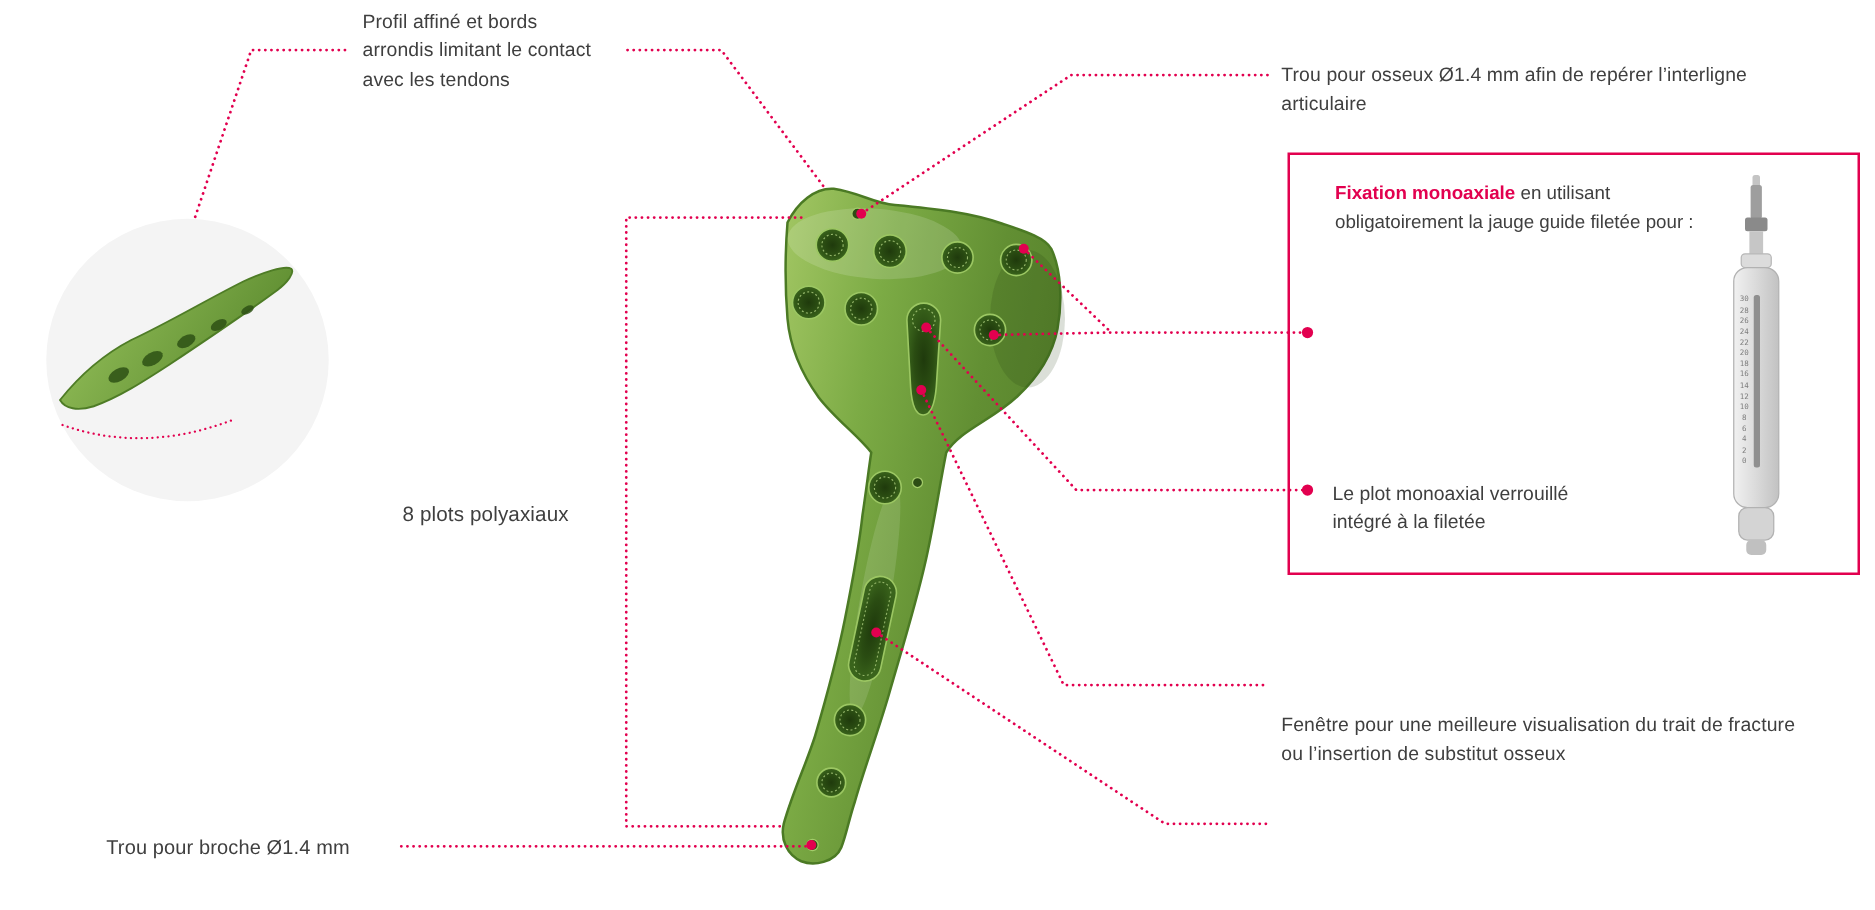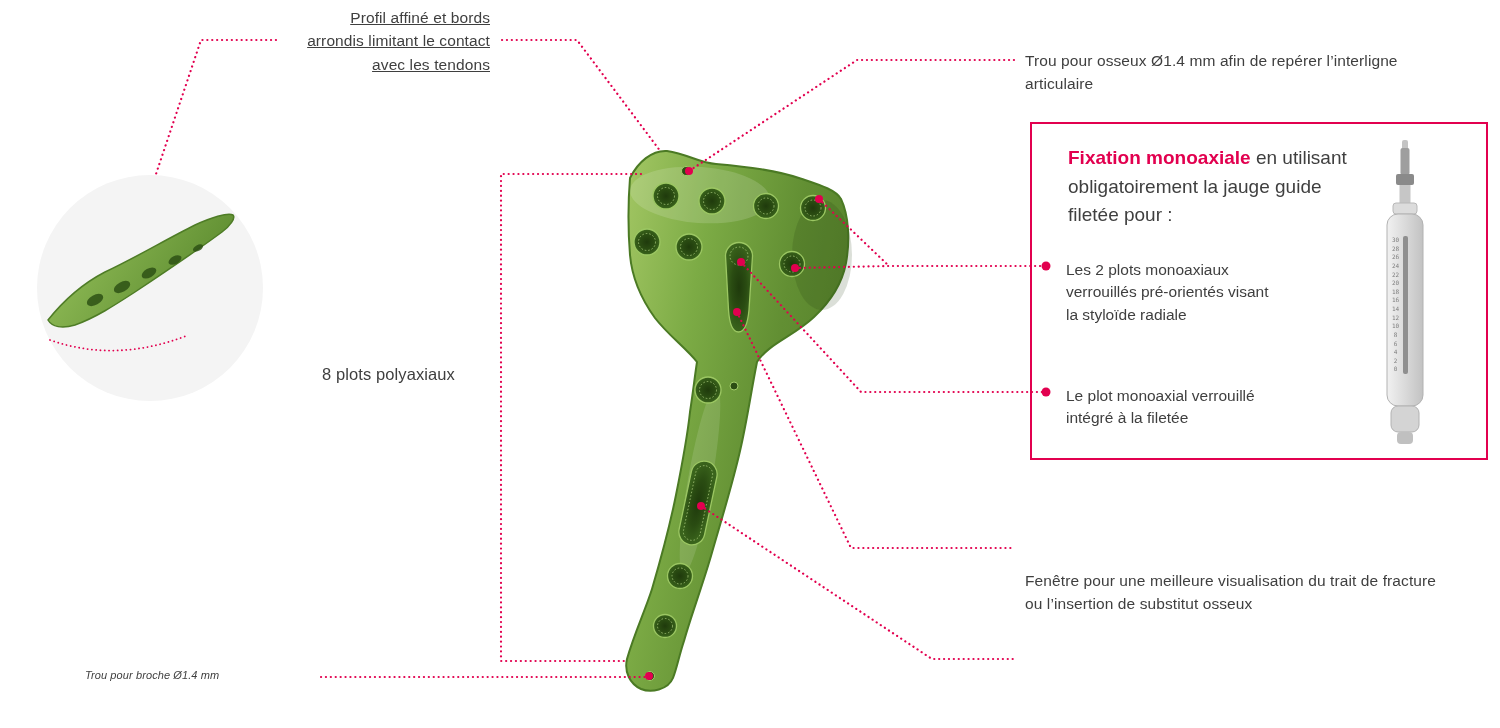--- a/index.html
+++ b/index.html
@@ -2,32 +2,32 @@
 <html style="--accent: #E2004F;"><head>
 <meta charset="utf-8">
 <style>
   :root{ --accent:#E2004F; }
   html,body{margin:0;padding:0;background:#ffffff;}
   .canvas{
     position:relative;width:1500px;height:728px;background:#ffffff;overflow:hidden;
     font-family:"Liberation Sans",sans-serif;color:#3f3f3f;
   }
   .lbl{position:absolute;font-size:15.5px;line-height:1.5;color:#3f3f3f;letter-spacing:.1px;}
-  .lbl-profile{left:290px;top:6px;width:200px;text-align:right;text-decoration:underline;}
+  .lbl-profile{left:290px;top:6px;width:200px;text-align:left;}
   .lbl-trou-top{left:1025px;top:49px;width:420px;}
-  .lbl-8plots{left:322px;top:362px;font-size:16.5px;}
-  .lbl-trou-bottom{left:85px;top:667px;font-size:11px;font-style:italic;}
+  .lbl-8plots{left:322px;top:400px;font-size:16.5px;}
+  .lbl-trou-bottom{left:85px;top:667px;font-size:16px;}
   .lbl-fenetre{left:1025px;top:569px;width:425px;}
   .lbl-oblong{left:1025px;top:620px;width:385px;}
 
   .fixation-box{
     position:absolute;left:1030px;top:122px;width:458px;height:338px;
     border:2.5px solid var(--accent);box-sizing:border-box;background:#ffffff;
   }
-  .box-title{position:absolute;left:36px;top:20px;width:300px;font-size:19px;line-height:1.5;margin:0;}
+  .box-title{position:absolute;left:36px;top:20px;width:300px;font-size:15px;line-height:1.5;margin:0;}
   .box-title b{color:var(--accent);font-weight:bold;}
   .bullet-text{position:absolute;width:210px;font-size:15.5px;line-height:1.45;}
   .bullet-1{left:34px;top:135px;}
   .bullet-2{left:34px;top:261px;}
   .gauge-wrap{position:absolute;left:328px;top:14px;width:90px;height:312px;}
   .gauge-scale{
     position:absolute;left:357px;top:112px;width:13px;height:138px;
     font-family:"DejaVu Sans Mono",monospace;font-size:6px;line-height:8.62px;
     color:#7e7e7e;text-align:center;white-space:pre-line;
   }
@@ -43,21 +43,20 @@
 <div class="canvas">
 
   <div class="lbl lbl-profile">Profil affiné et bords arrondis limitant le contact avec les tendons</div>
   <div class="lbl lbl-trou-top">Trou pour osseux Ø1.4 mm afin de repérer l’interligne articulaire</div>
   <div class="lbl lbl-8plots">8 plots polyaxiaux</div>
   <div class="lbl lbl-trou-bottom">Trou pour broche Ø1.4 mm</div>
   <div class="lbl lbl-fenetre">Fenêtre pour une meilleure visualisation du trait de fracture ou l’insertion de substitut osseux</div>
 
   <div class="fixation-box">
     <p class="box-title"><b>Fixation monoaxiale</b><span> en utilisant obligatoirement la jauge guide filetée pour :</span></p>
-    <div class="bullet-text bullet-1">Les 2 plots monoaxiaux verrouillés pré-orientés visant la styloïde radiale</div>
     <div class="bullet-text bullet-2">Le plot monoaxial verrouillé intégré à la filetée</div>
 
     <svg class="gauge-wrap" viewBox="0 0 90 312">
       <defs>
         <linearGradient id="gBody" x1="0" y1="0" x2="1" y2="0">
           <stop offset="0" stop-color="#f1f1f1"></stop>
             <stop offset="0.5" stop-color="#dadada"></stop>
             <stop offset="1" stop-color="#c2c2c2"></stop>
         </linearGradient>
       </defs>

